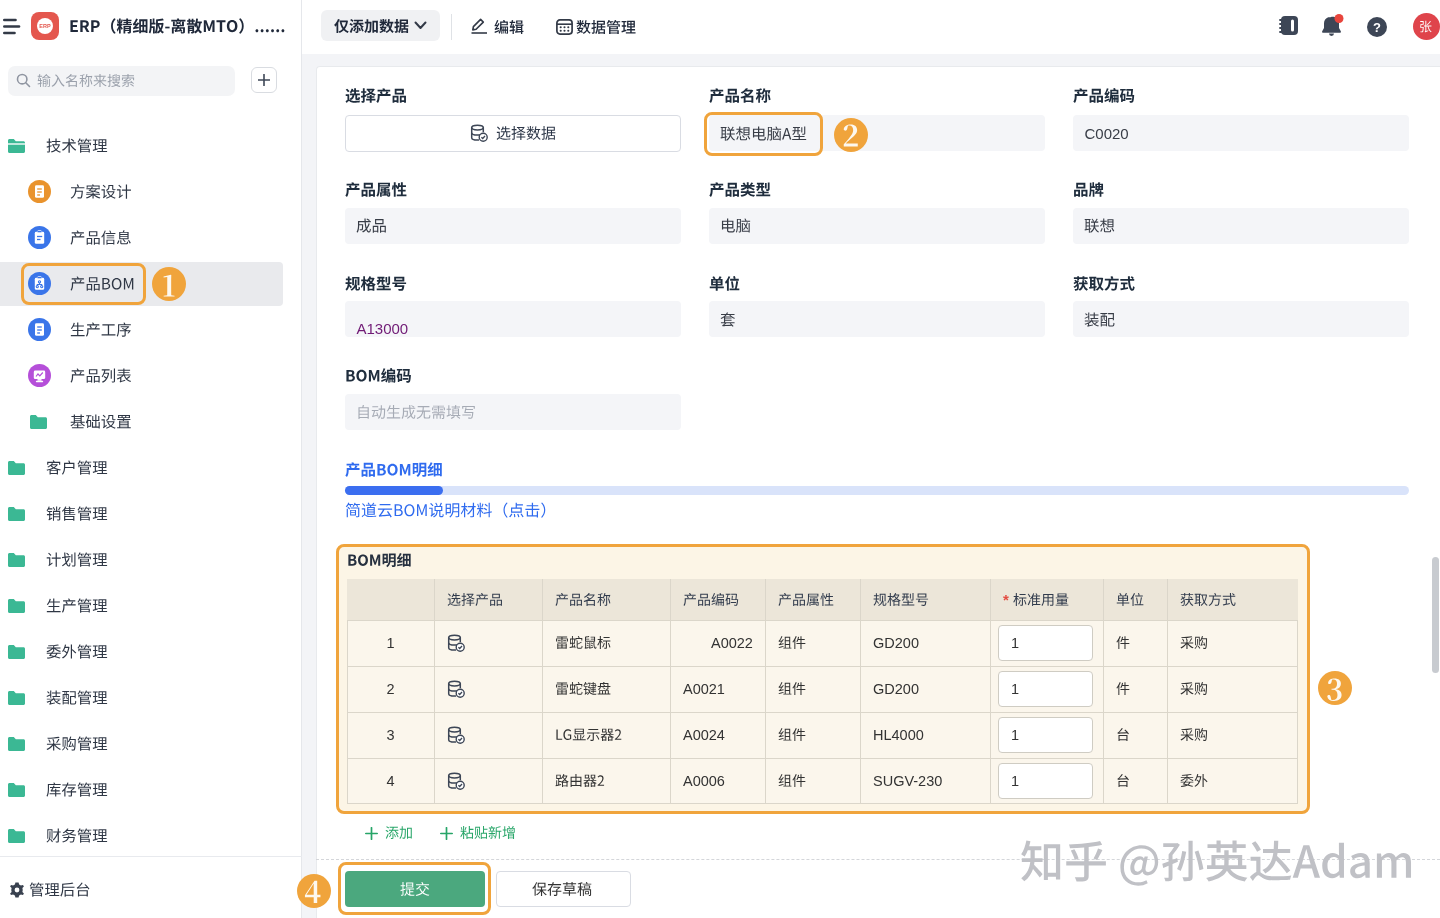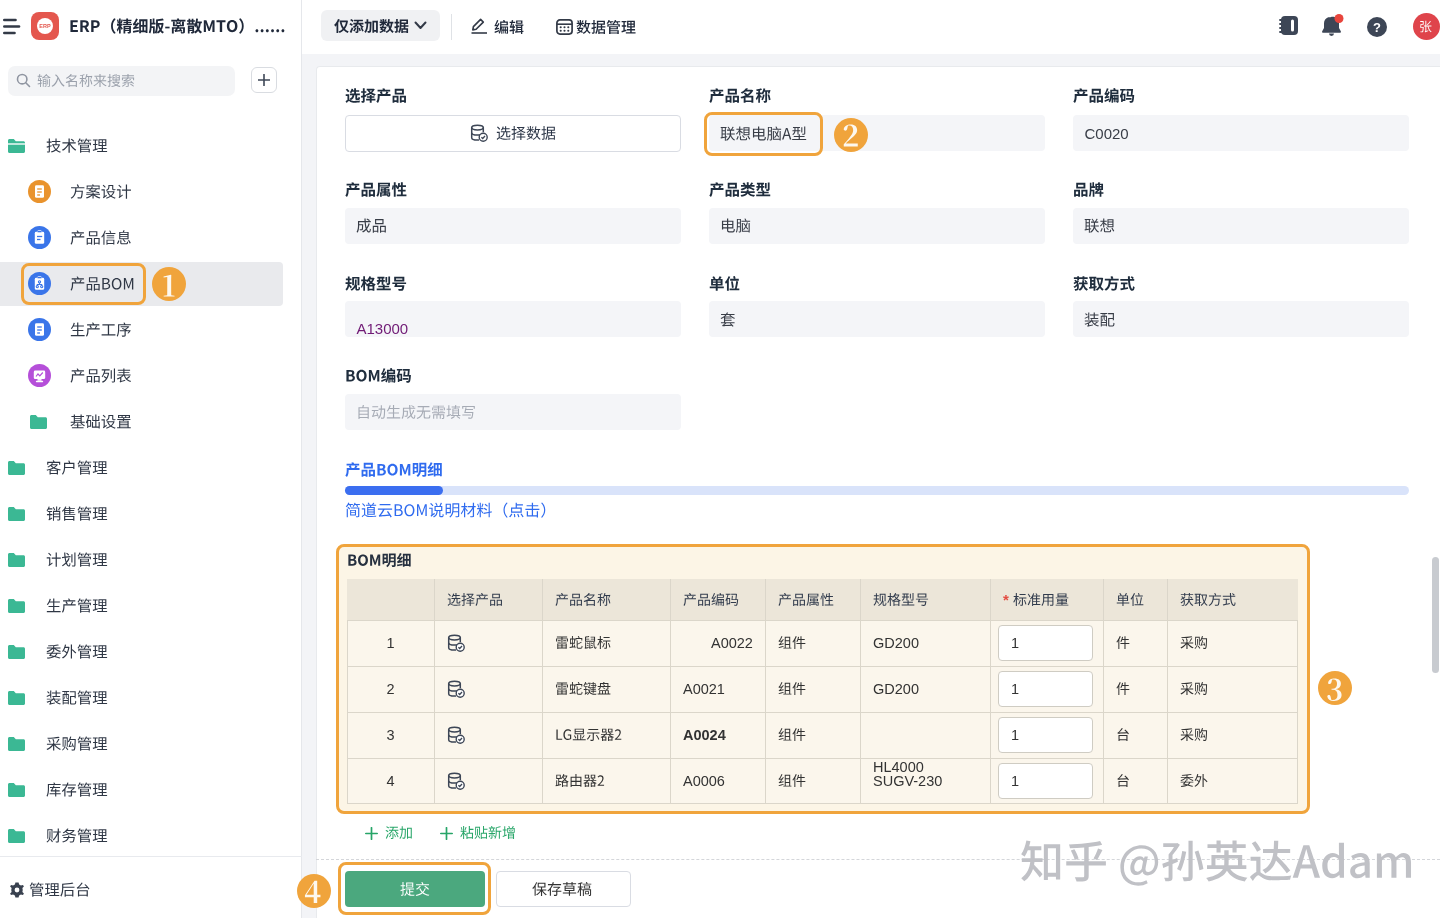--- a/index.html
+++ b/index.html
@@ -835,30 +835,30 @@
         <g fill="#333" transform="translate(0 15.8) scale(0.014000 -0.014000)">
           <use href="#gr4c" x="0"></use>
           <use href="#gr47" x="543"></use>
           <use href="#gr663e" x="1232"></use>
           <use href="#gr793a" x="2232"></use>
           <use href="#gr5668" x="3232"></use>
           <use href="#gr32" x="4232"></use>
         </g>
       </svg>
     </div>
-    <div class="abs" style="left:683px;top:735.0px;transform:translateY(-50%);font-size:14.5px;color:#333;font-weight:bold;white-space:nowrap;line-height:1;">A0024</div>
+    <div class="abs" style="left:683px;top:735.0px;transform:translateY(-50%);font-size:14.5px;color:#333;font-weight:normal;white-space:nowrap;line-height:1;">A0024</div>
     <div class="abs" style="left:778px;top:724px">
       <svg class="t" width="29" height="21" viewBox="0 0 29 21">
         <g fill="#333" transform="translate(0 15.8) scale(0.014000 -0.014000)">
           <use href="#gr7ec4" x="0"></use>
           <use href="#gr4ef6" x="1000"></use>
         </g>
       </svg>
     </div>
-    <div class="abs" style="left:873px;top:735.0px;transform:translateY(-50%);font-size:14.5px;color:#333;font-weight:normal;white-space:nowrap;line-height:1;margin-top:32px;">HL4000</div>
+    <div class="abs" style="left:873px;top:735.0px;transform:translateY(-50%);font-size:14.5px;color:#333;font-weight:normal;white-space:nowrap;line-height:1;">HL4000</div>
     <div class="abs" style="left:998px;top:717.0px;width:95px;height:36px;background:#fff;border:1px solid #cfccc3;border-radius:4px;"></div>
     <div class="abs" style="left:1011px;top:735.0px;transform:translateY(-50%);font-size:14.5px;color:#333;font-weight:normal;white-space:nowrap;line-height:1;">1</div>
     <div class="abs" style="left:1116px;top:724px">
       <svg class="t" width="15" height="21" viewBox="0 0 15 21">
         <g fill="#333" transform="translate(0 15.8) scale(0.014000 -0.014000)">
           <use href="#gr53f0" x="0"></use>
         </g>
       </svg>
     </div>
     <div class="abs" style="left:1180px;top:724px">

